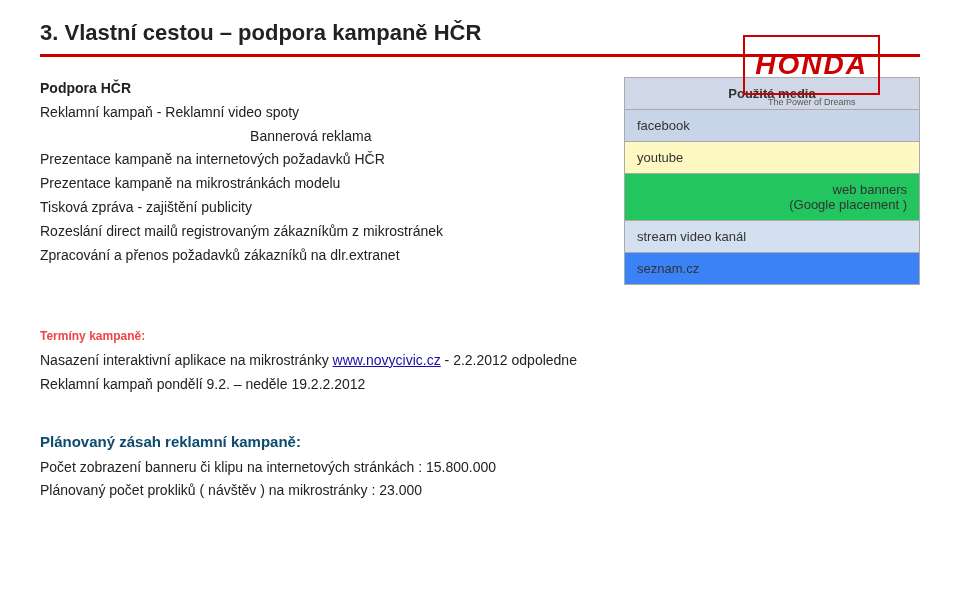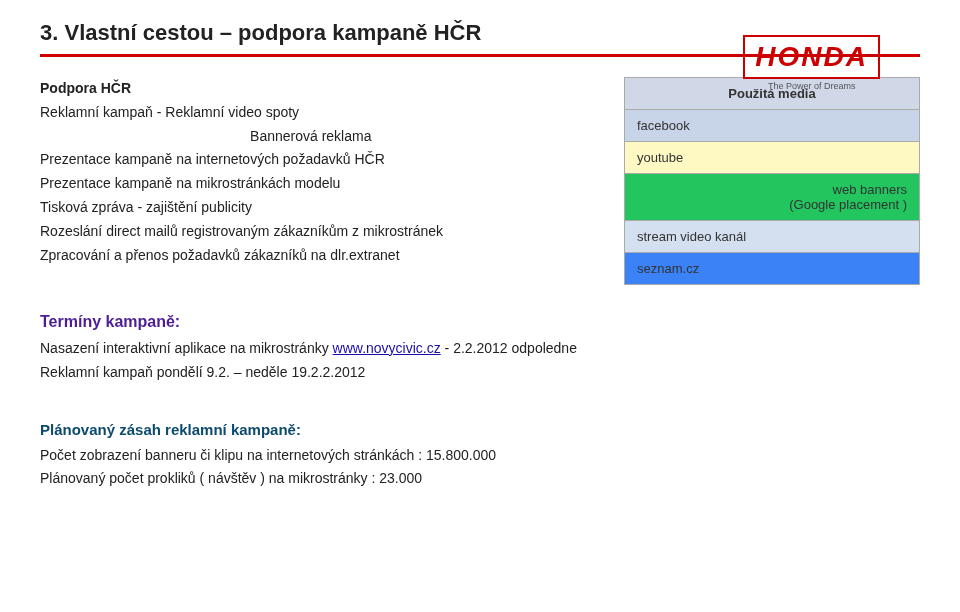--- a/index.html
+++ b/index.html
@@ -85,34 +85,34 @@
       letter-spacing: 2px;
       font-style: italic;
     }
     .honda-logo .tagline {
       font-size: 9px;
       color: #555;
       display: block;
     }
     .logo-box {
       border: 2px solid #cc0000;
-      padding: 4px 10px;
+      padding: 12px 10px;
       display: inline-block;
       margin-bottom: 2px;
     }
     .top-header {
       position: relative;
       margin-bottom: 5px;
     }
     .section-title {
-      font-size: 16px;
+      font-size: 12px;
       font-weight: bold;
-      margin-top: 28px;
+      margin-top: 44px;
       margin-bottom: 6px;
-      color: #4c1d95;
+      color: #ef4444;
     }
     .section-content {
       font-size: 14px;
       line-height: 1.7;
     }
     .section-content a {
       color: #1a0dab;
       text-decoration: underline;
     }
     .bold-section-title {

